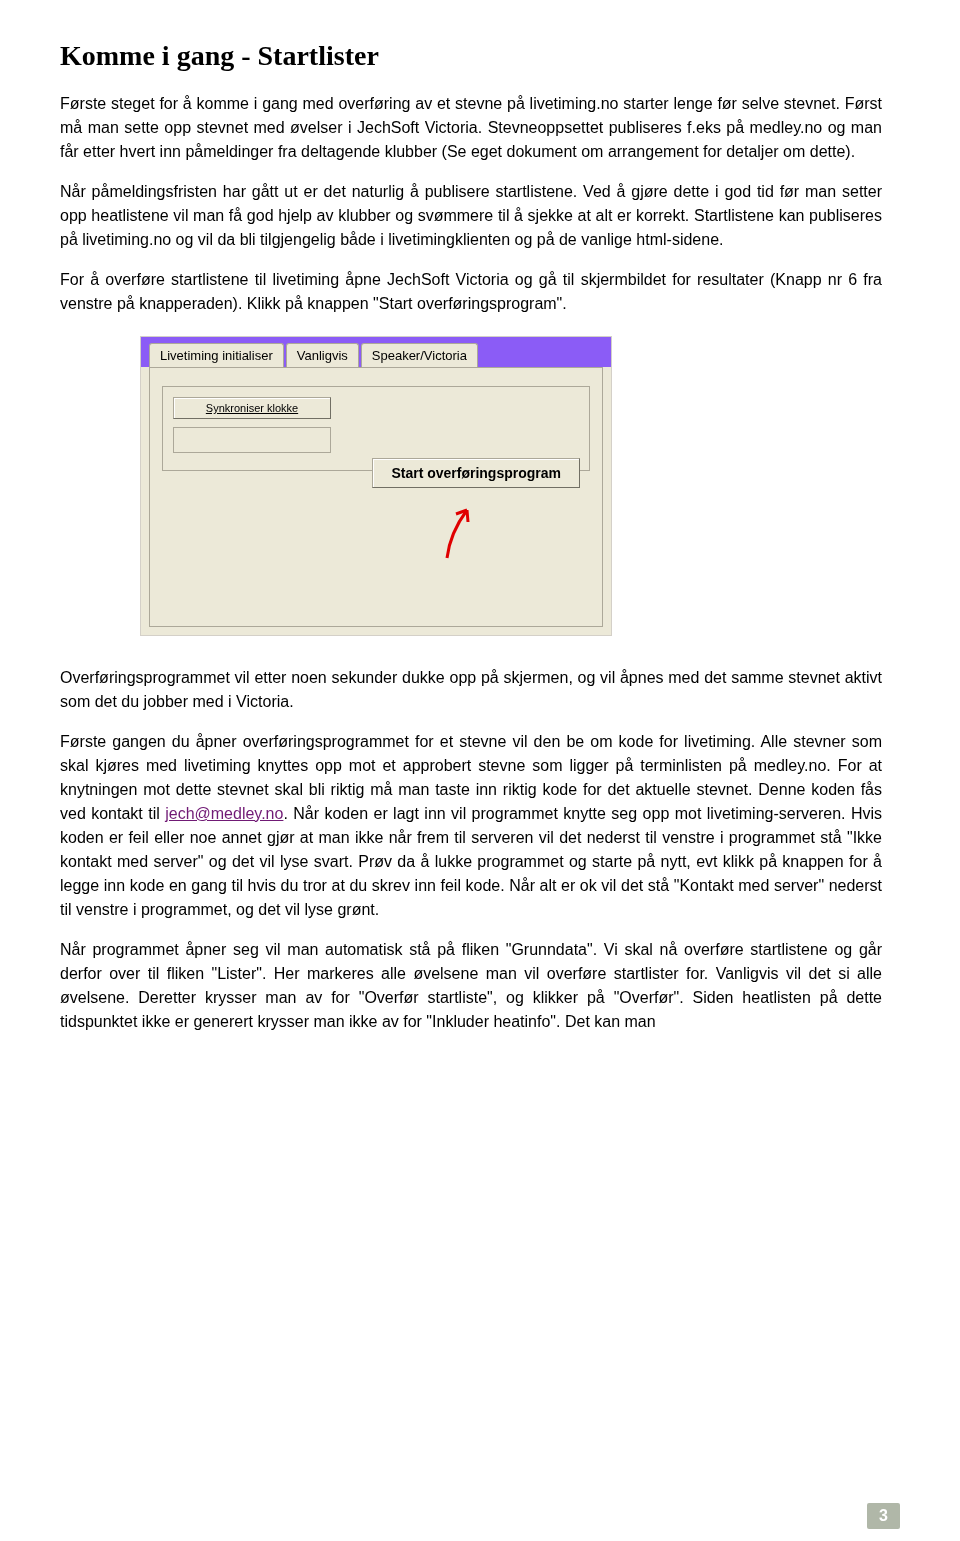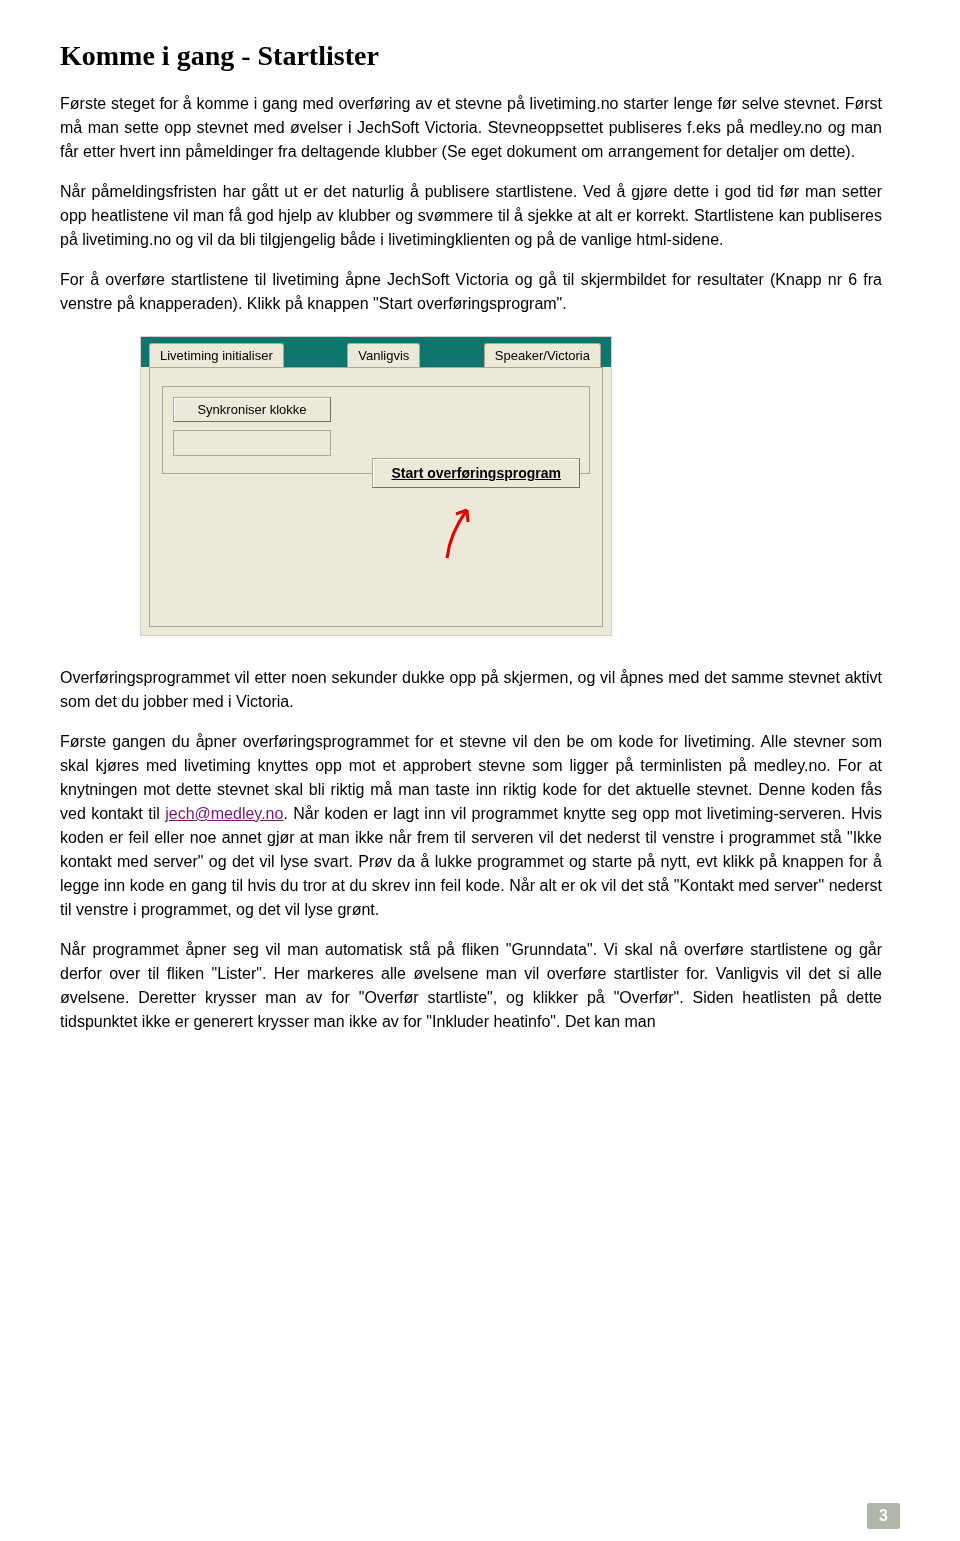--- a/index.html
+++ b/index.html
@@ -40,22 +40,21 @@
     background: #ece9d8;
     border: 1px solid #d4d0c8;
     font-family: Tahoma, Arial, sans-serif;
     font-size: 13px;
     color: #000;
     position: relative;
   }
   .tabs {
     display: flex;
     padding: 6px 8px 0 8px;
-    background: #0f766e;
-    justify-content: space-between;
+    background: #8b5cf6;
   }
   .tab {
     padding: 4px 10px;
     border: 1px solid #aca899;
     border-bottom: none;
     border-radius: 3px 3px 0 0;
     margin-right: 2px;
     background: #ece9d8;
     font-size: 13px;
   }
@@ -73,29 +72,30 @@
     min-height: 180px;
   }
   .inner-group {
     border: 1px solid #aca899;
     padding: 10px;
     background: #ece9d8;
   }
   .win-btn {
     display: inline-block;
     padding: 4px 8px;
-    font-size: 13px;
+    font-size: 11px;
     background: #ece9d8;
     border: 1px solid #aca899;
     border-right-color: #716f64;
     border-bottom-color: #716f64;
     min-width: 140px;
     text-align: center;
     margin-bottom: 4px;
     box-shadow: inset 1px 1px 0 #fff;
+    text-decoration: underline;
   }
   .empty-slot {
     display: inline-block;
     width: 156px;
     height: 24px;
     border: 1px solid #aca899;
     background: #ece9d8;
   }
   .row-slot {
     margin-bottom: 4px;
@@ -108,21 +108,20 @@
   .big-btn {
     display: inline-block;
     padding: 6px 18px;
     font-size: 14px;
     font-weight: bold;
     background: #ece9d8;
     border: 1px solid #aca899;
     border-right-color: #716f64;
     border-bottom-color: #716f64;
     box-shadow: inset 1px 1px 0 #fff;
-    text-decoration: underline;
   }
   .red-arrow {
     position: absolute;
     right: 110px;
     top: 130px;
   }
   .page-number-wrap {
     position: absolute;
     right: 60px;
     bottom: 12px;

